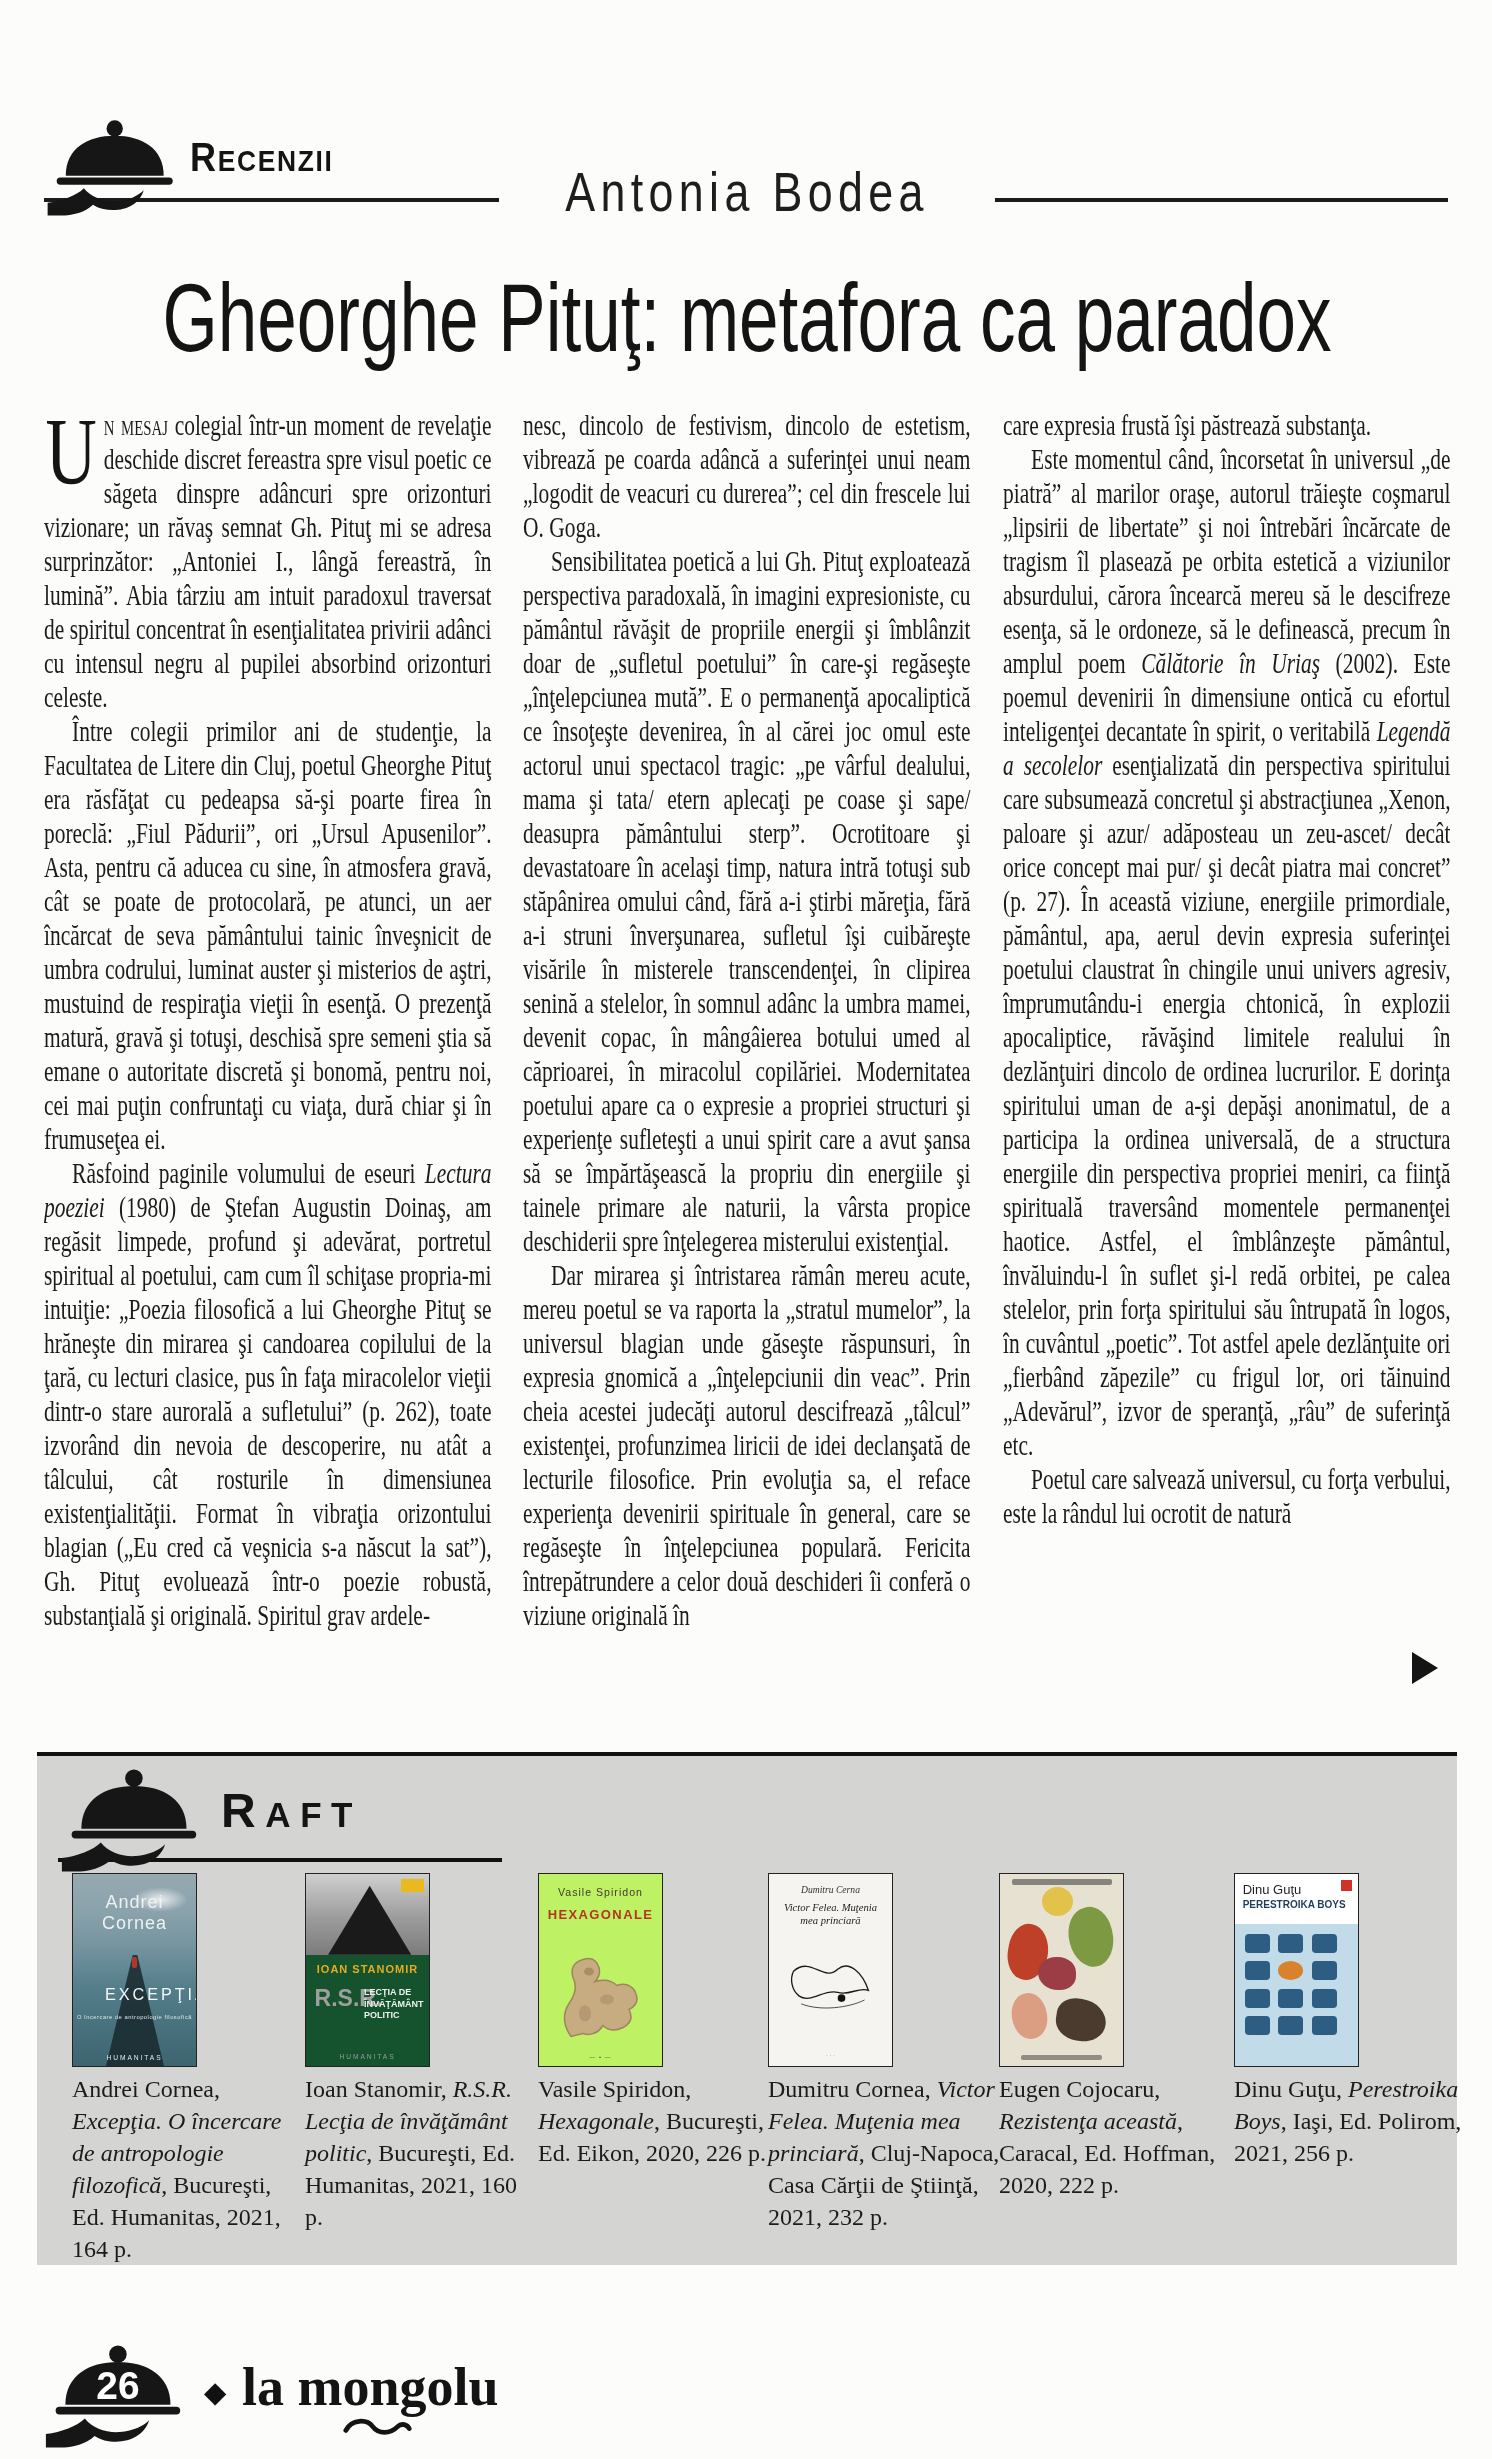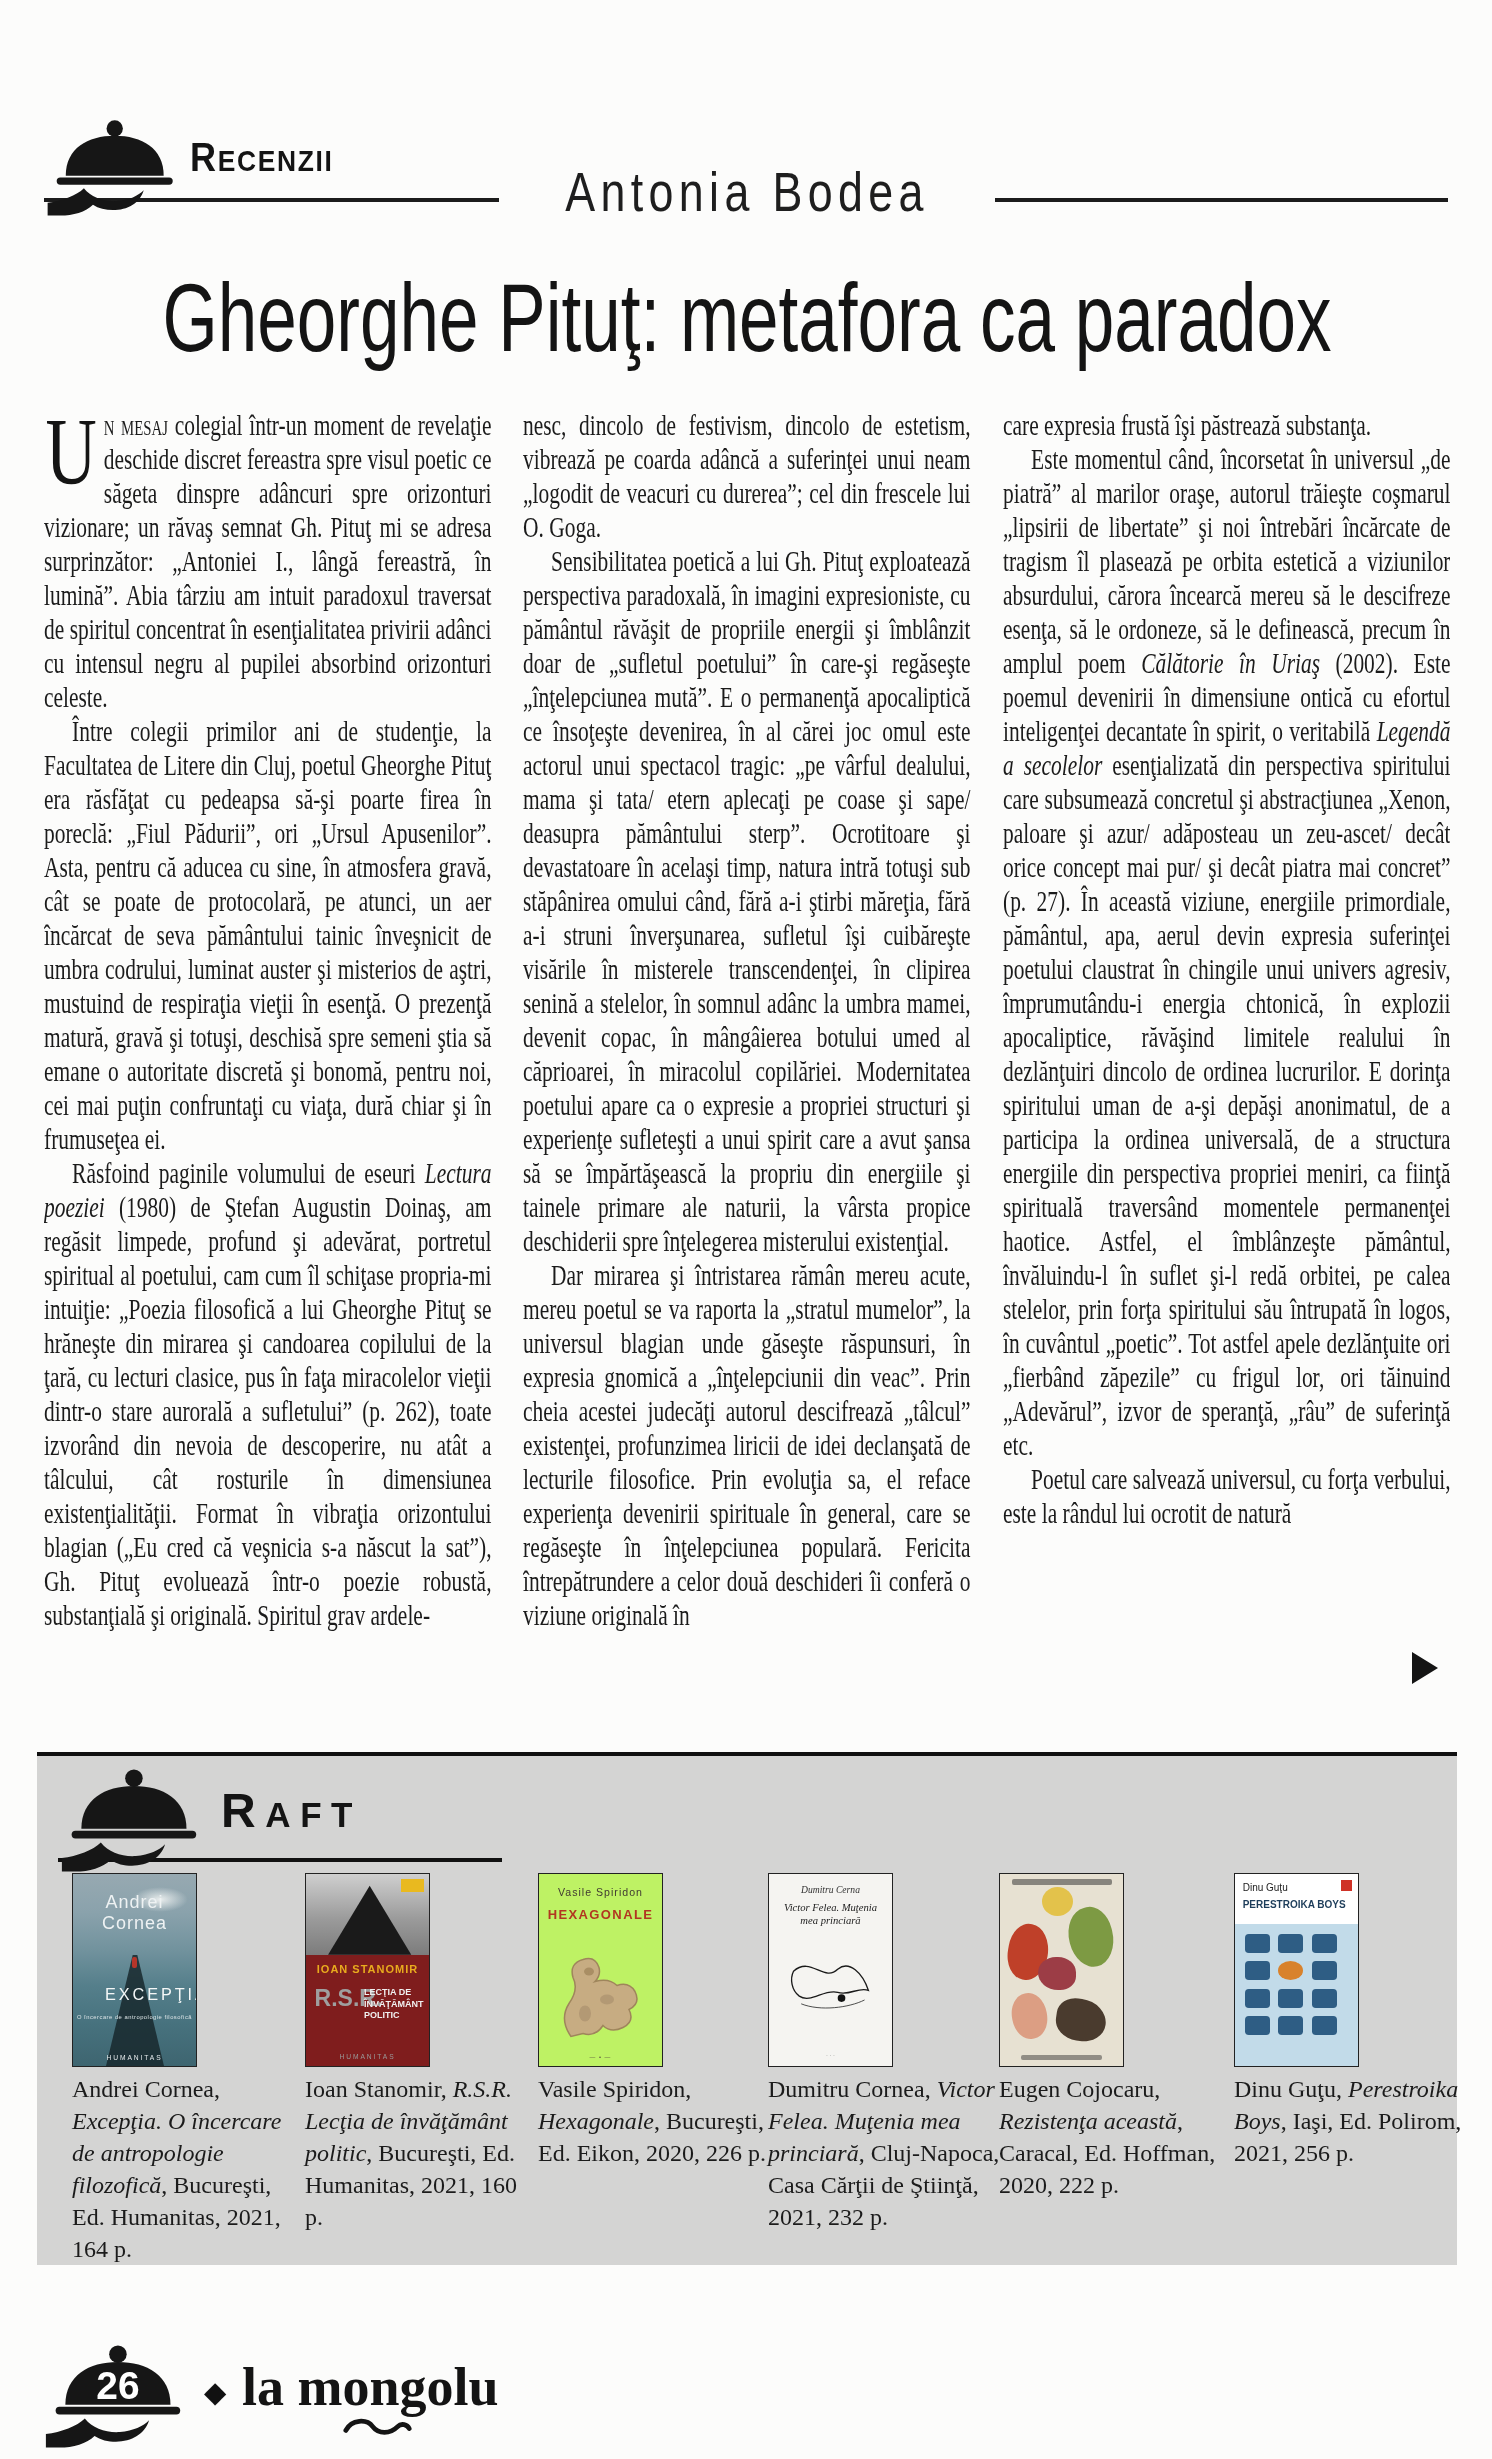--- a/index.html
+++ b/index.html
@@ -53,21 +53,21 @@
   .cv1 .cloud{position:absolute;right:7.7px;top:13.4px;width:56px;height:25px;border-radius:50%;
               background:radial-gradient(ellipse at center,#e9eded 0%,rgba(233,237,237,0) 70%);}
   .cv1 .pier{position:absolute;left:33px;bottom:0;width:58px;height:111px;
              background:#18282d;clip-path:polygon(46% 0,54% 0,100% 100%,0 100%);opacity:.85;}
   .cv1 .fig{position:absolute;left:59px;top:83px;width:4.8px;height:10.6px;background:#b5352a;border-radius:1.9px;}
   .cv1 .a{top:18px;font-size:18px;color:#eef2f3;letter-spacing:1px;}
   .cv1 .t{top:111px;font-size:16.3px;color:#f4f7f7;letter-spacing:2.9px;margin-left:32px;}
   .cv1 .s{top:140px;font-size:5.8px;color:#dce4e6;letter-spacing:0.5px;}
   .cv1 .p{bottom:4.8px;font-size:6.7px;color:#e6ebec;letter-spacing:1.9px;}
 
-  .cv2{background:#7f1d1d;}
+  .cv2{background:#14532d;}
   .cv2 .ph{position:absolute;top:0;left:0;right:0;height:81px;
            background:linear-gradient(180deg,#cfcfcf,#9b9b9b 55%,#7c7c7c);}
   .cv2 .pyr{position:absolute;top:5.8px;left:9.6px;width:104px;height:75px;background:#1a1a1a;
             clip-path:polygon(12% 100%,52% 8%,92% 100%);}
   .cv2 .badge{position:absolute;top:4.8px;right:4.8px;width:23px;height:13.4px;background:#e9b91f;}
   .cv2 .a{top:89px;font-size:11px;font-weight:700;color:#e8ab1e;letter-spacing:1px;}
   .cv2 .rsr{position:absolute;left:8.6px;top:111px;font-size:23px;font-weight:700;color:#9f9f9f;
             font-family:"Liberation Sans",sans-serif;}
   .cv2 .t{position:absolute;left:58px;top:113px;width:60px;font-size:9px;font-weight:700;color:#f0f0f0;
           text-align:left;line-height:11.5px;font-family:"Liberation Sans",sans-serif;}
@@ -95,21 +95,21 @@
            border-radius:50% 44% 52% 48%;transform:rotate(-14deg);}
   .cv5 .b3{position:absolute;left:42px;top:13.4px;width:31px;height:29px;background:#e3c24b;border-radius:50%;}
   .cv5 .b4{position:absolute;left:56px;top:125px;width:50px;height:42px;background:#4a3b2e;
            border-radius:42% 58% 50% 50%;transform:rotate(8deg);}
   .cv5 .b5{position:absolute;left:11.5px;top:119px;width:35px;height:46px;background:#dc9e83;
            border-radius:48%;transform:rotate(-10deg);}
   .cv5 .b6{position:absolute;left:38px;top:83px;width:38px;height:33px;background:#9c3d46;
            border-radius:50% 50% 44% 56%;}
 
   .cv6{background:#ffffff;}
-  .cv6 .a{position:absolute;top:7.7px;left:7.7px;font-size:10px;color:#222;font-family:"Liberation Sans",sans-serif;}
+  .cv6 .a{position:absolute;top:7.7px;left:7.7px;font-size:13px;color:#222;font-family:"Liberation Sans",sans-serif;}
   .cv6 .logo{position:absolute;top:5.8px;right:5.8px;width:11.5px;height:11.5px;background:#cf3227;}
   .cv6 .t{position:absolute;top:25px;left:7.7px;right:7.7px;font-size:10px;font-weight:700;color:#1d3d5a;
           line-height:11.5px;font-family:"Liberation Sans",sans-serif;}
   .cv6 .pat{position:absolute;left:0;right:0;top:50px;bottom:0;background:#c2dbe9;display:flex;
             flex-wrap:wrap;gap:8.6px;padding:9.6px;box-sizing:border-box;align-content:flex-start;}
   .cv6 .tv{width:25px;height:19px;background:#2e5d84;border-radius:3.8px;}
   .cv6 .tv.orange{background:#d8822c;border-radius:50%;}
 
   .caption{position:absolute;top:317px;width:232px;font-size:24px;line-height:32px;color:#1b1b1b;}
   #cap1{left:35px;} #cap2{left:268px;} #cap3{left:501px;} #cap4{left:731px;} #cap5{left:962px;} #cap6{left:1197px;}

